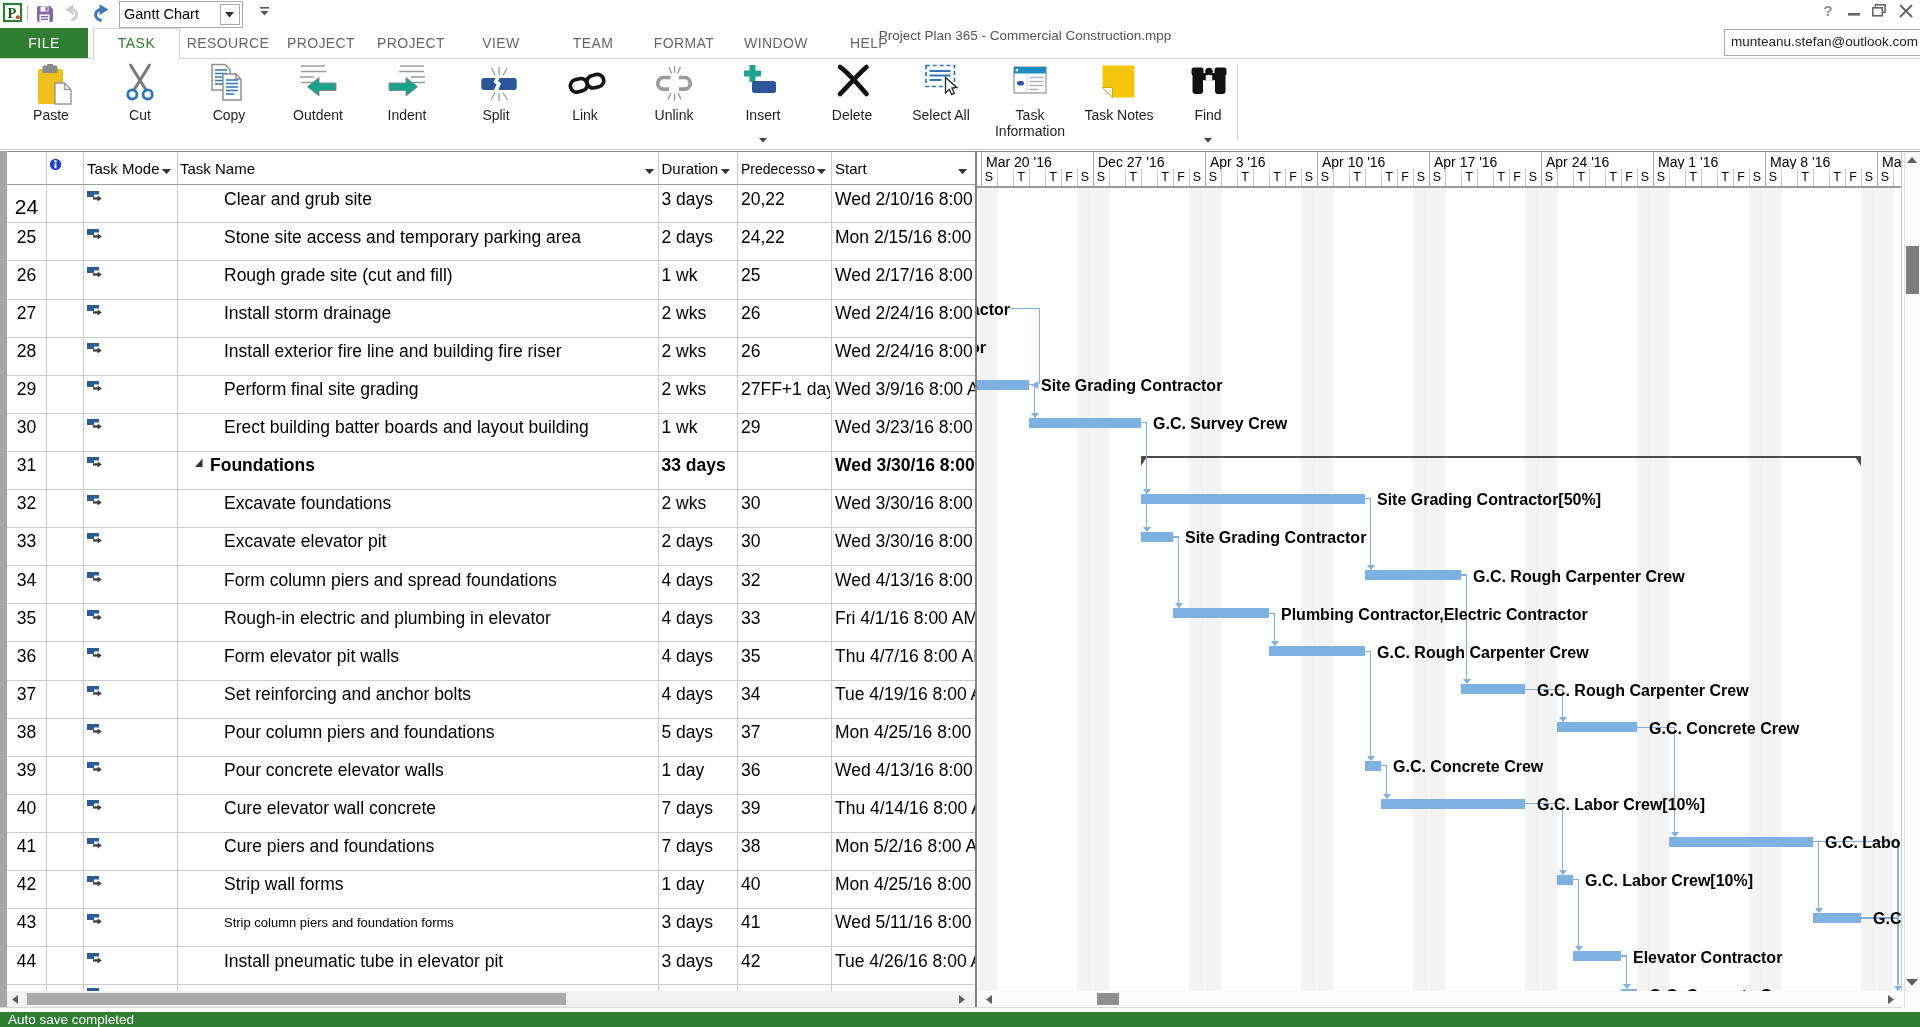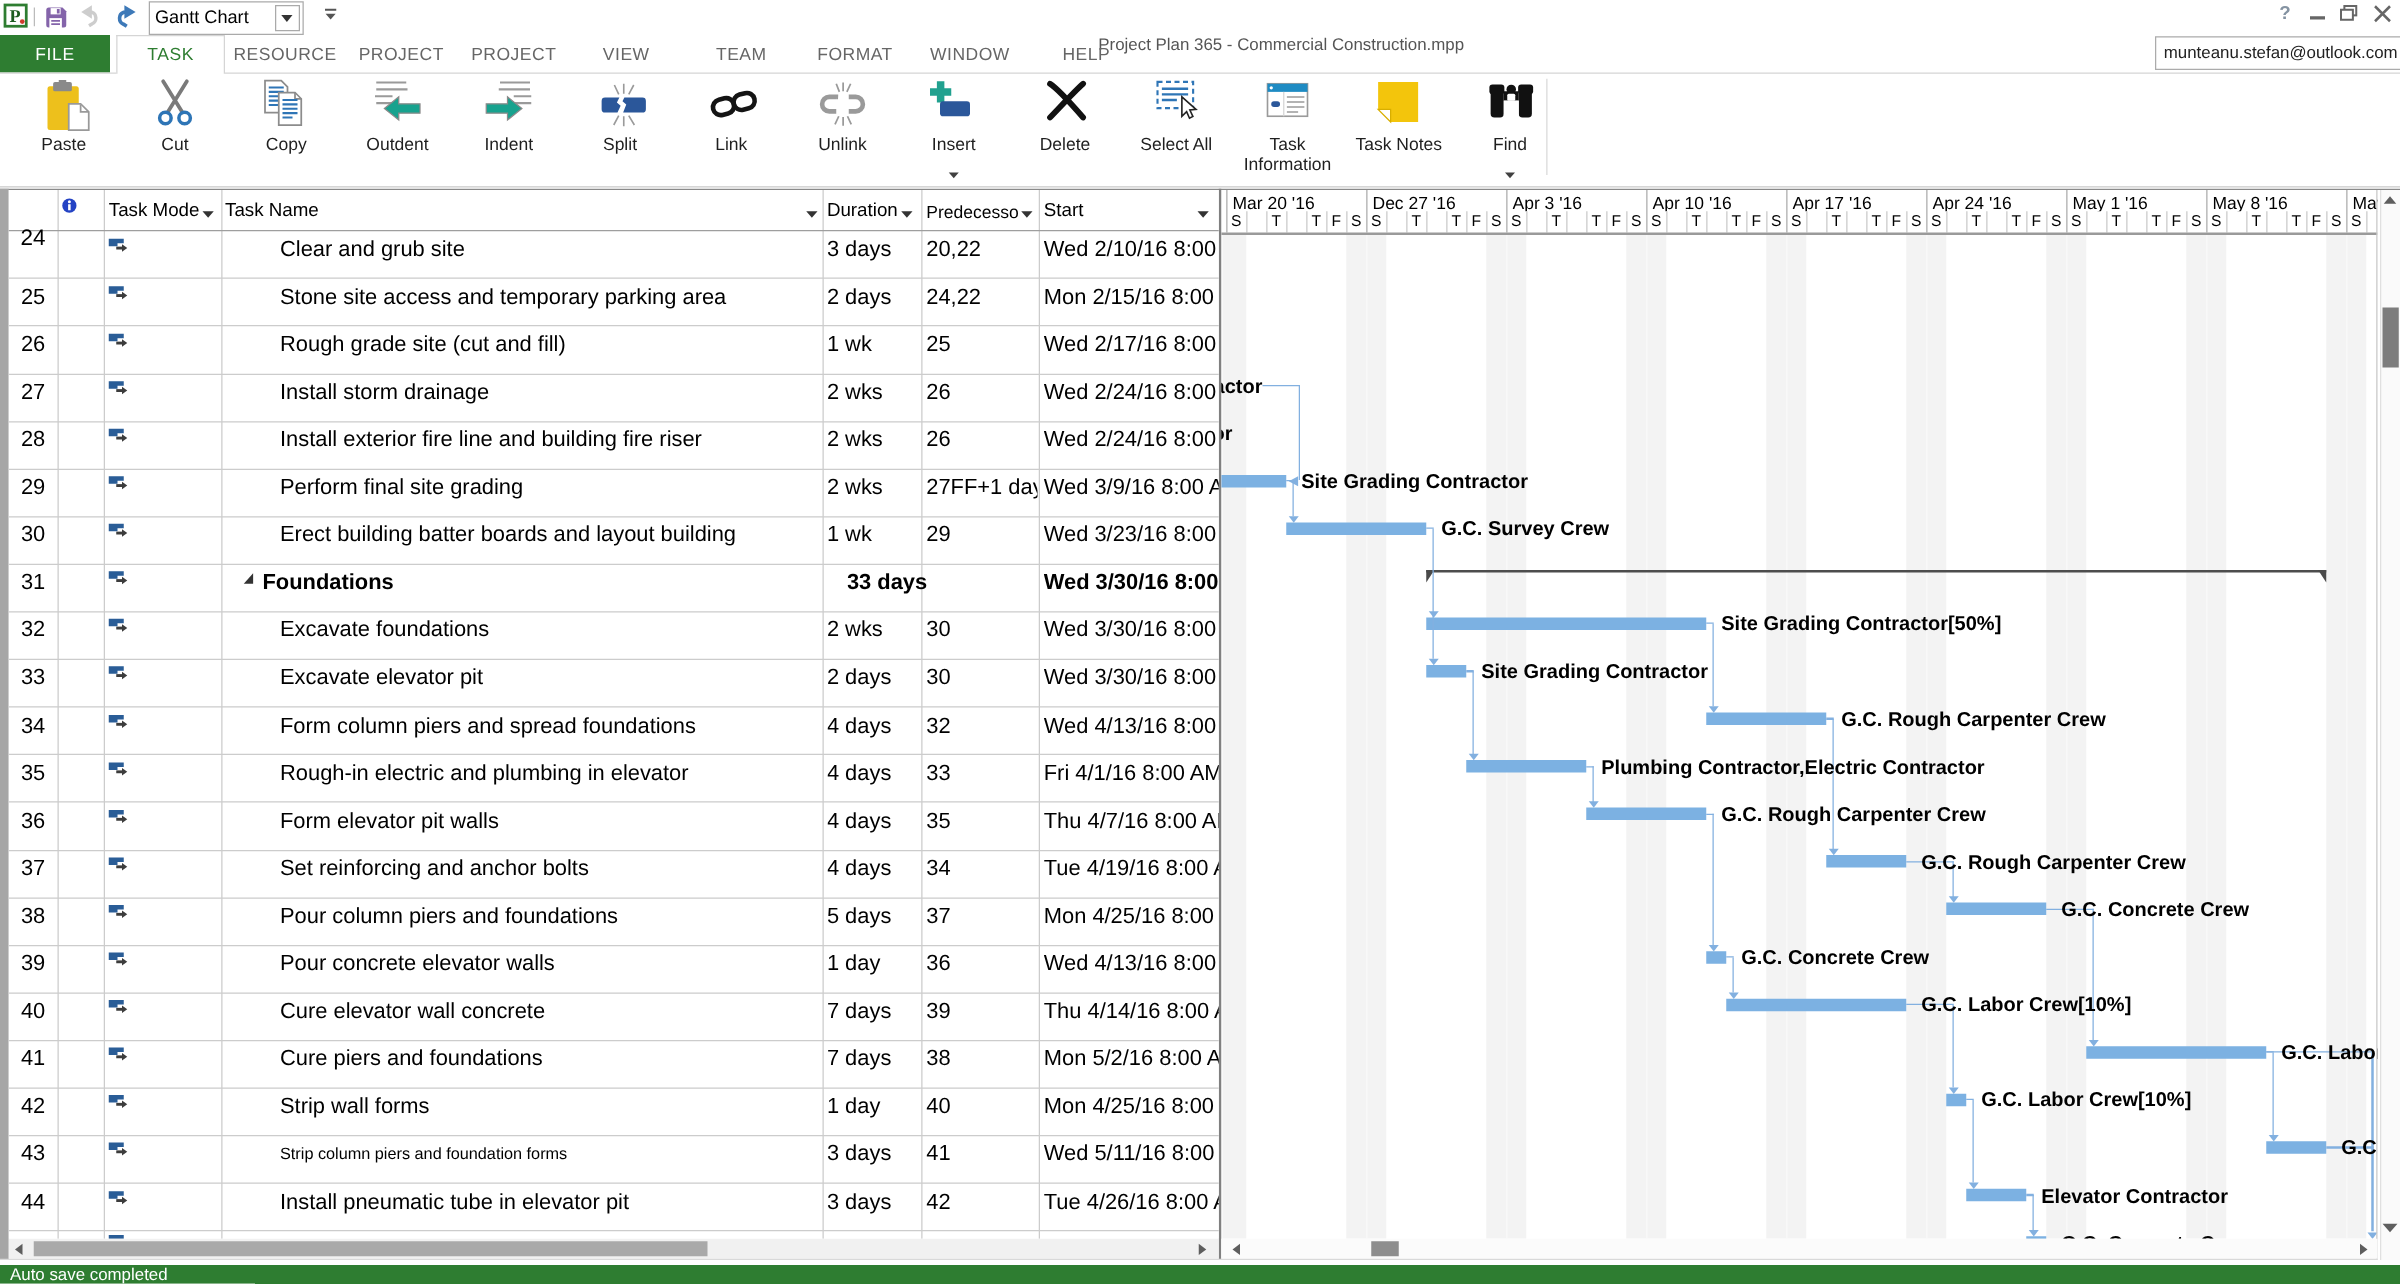--- a/index.html
+++ b/index.html
@@ -216,21 +216,21 @@
 <svg style="left:720.5px;top:169px" width="9" height="6" viewBox="0 0 9 6">
     <path d="M0 0 h9 l-4.5 5.2 z" fill="#333"></path>
   </svg>
 <svg style="left:817px;top:169px" width="9" height="6" viewBox="0 0 9 6">
     <path d="M0 0 h9 l-4.5 5.2 z" fill="#333"></path>
   </svg>
 <svg style="left:957.5px;top:169px" width="9" height="6" viewBox="0 0 9 6">
     <path d="M0 0 h9 l-4.5 5.2 z" fill="#333"></path>
   </svg>
 <div style="left:7.0px;top:222.3px;width:968.0px;height:1.0px;background:#cccccc;"></div>
-<div style="left:7.0px;top:180px;width:39.0px;height:21.0px;font-size:18px;line-height:21px;color:#000;text-align:center;">24</div>
+<div style="left:7.0px;top:196px;width:39.0px;height:21.0px;font-size:21px;line-height:21px;color:#000;text-align:center;">24</div>
 <svg style="left:87px;top:190.5px" width="15" height="12" viewBox="0 0 15 12">
 <path d="M0 0 H12 V3.5 H7 V6 H0 Z" fill="#2a5d97"></path>
 <rect x="6" y="6.3" width="5.2" height="2.3" fill="#3c3c3c"></rect>
 <path d="M10.6 4.4 L14.8 7.4 L10.6 10.4 Z" fill="#3c3c3c"></path>
   </svg>
 <div class="t" style="left:224.0px;top:188.5px;width:431.5px;height:21.0px;font-size:17.5px;line-height:21px;color:#000;">Clear and grub site</div>
 <div class="t" style="left:661.5px;top:188.5px;width:74.5px;height:21.0px;font-size:17.5px;line-height:21px;color:#000;">3 days</div>
 <div class="t" style="left:741.0px;top:188.5px;width:88.5px;height:21.0px;font-size:17.5px;line-height:21px;color:#000;">20,22</div>
 <div class="t" style="left:835.0px;top:188.5px;width:140.0px;height:21.0px;font-size:17.5px;line-height:21px;color:#000;">Wed 2/10/16 8:00 AM</div>
 <div style="left:7.0px;top:260.4px;width:968.0px;height:1.0px;background:#cccccc;"></div>
@@ -303,21 +303,21 @@
 <div style="left:7.0px;top:455.2px;width:39.0px;height:21.0px;font-size:17.5px;line-height:21px;color:#000;text-align:center;">31</div>
 <svg style="left:87px;top:457.2px" width="15" height="12" viewBox="0 0 15 12">
 <path d="M0 0 H12 V3.5 H7 V6 H0 Z" fill="#2a5d97"></path>
 <rect x="6" y="6.3" width="5.2" height="2.3" fill="#3c3c3c"></rect>
 <path d="M10.6 4.4 L14.8 7.4 L10.6 10.4 Z" fill="#3c3c3c"></path>
   </svg>
 <svg style="left:195px;top:457.7px" width="8" height="10" viewBox="0 0 8 10">
     <path d="M0 9 H7.5 V0.5 Z" fill="#333"></path>
   </svg>
 <div class="t" style="left:210.0px;top:455.2px;width:445.5px;height:21.0px;font-size:17.5px;line-height:21px;color:#000;font-weight:bold;">Foundations</div>
-<div class="t" style="left:661.5px;top:455.2px;width:74.5px;height:21.0px;font-size:17.5px;line-height:21px;color:#000;font-weight:bold;margin-left:16px;">33 days</div>
+<div class="t" style="left:661.5px;top:455.2px;width:74.5px;height:21.0px;font-size:17.5px;line-height:21px;color:#000;font-weight:bold;">33 days</div>
 <div class="t" style="left:741.0px;top:455.2px;width:88.5px;height:21.0px;font-size:17.5px;line-height:21px;color:#000;font-weight:bold;"></div>
 <div class="t" style="left:835.0px;top:455.2px;width:140.0px;height:21.0px;font-size:17.5px;line-height:21px;color:#000;font-weight:bold;">Wed 3/30/16 8:00 AM</div>
 <div style="left:7.0px;top:527.1px;width:968.0px;height:1.0px;background:#cccccc;"></div>
 <div style="left:7.0px;top:493.3px;width:39.0px;height:21.0px;font-size:17.5px;line-height:21px;color:#000;text-align:center;">32</div>
 <svg style="left:87px;top:495.3px" width="15" height="12" viewBox="0 0 15 12">
 <path d="M0 0 H12 V3.5 H7 V6 H0 Z" fill="#2a5d97"></path>
 <rect x="6" y="6.3" width="5.2" height="2.3" fill="#3c3c3c"></rect>
 <path d="M10.6 4.4 L14.8 7.4 L10.6 10.4 Z" fill="#3c3c3c"></path>
   </svg>
 <div class="t" style="left:224.0px;top:493.3px;width:431.5px;height:21.0px;font-size:17.5px;line-height:21px;color:#000;">Excavate foundations</div>

